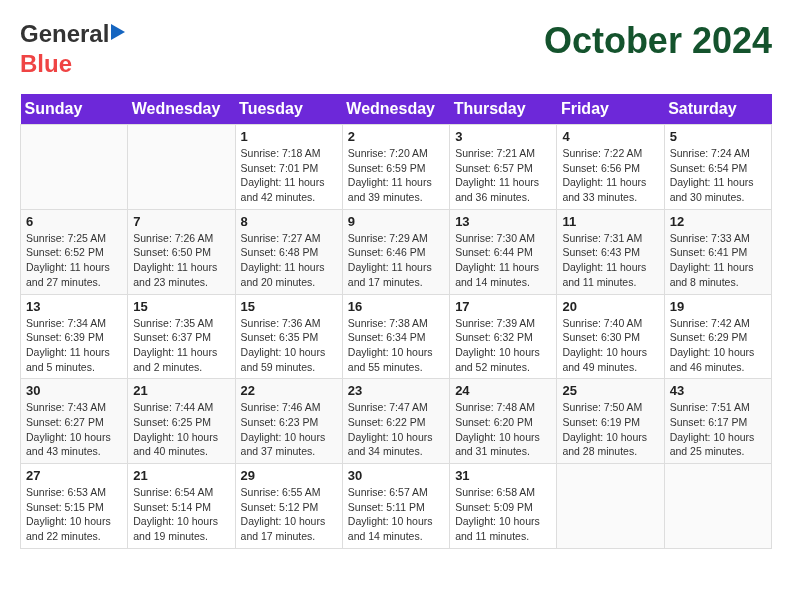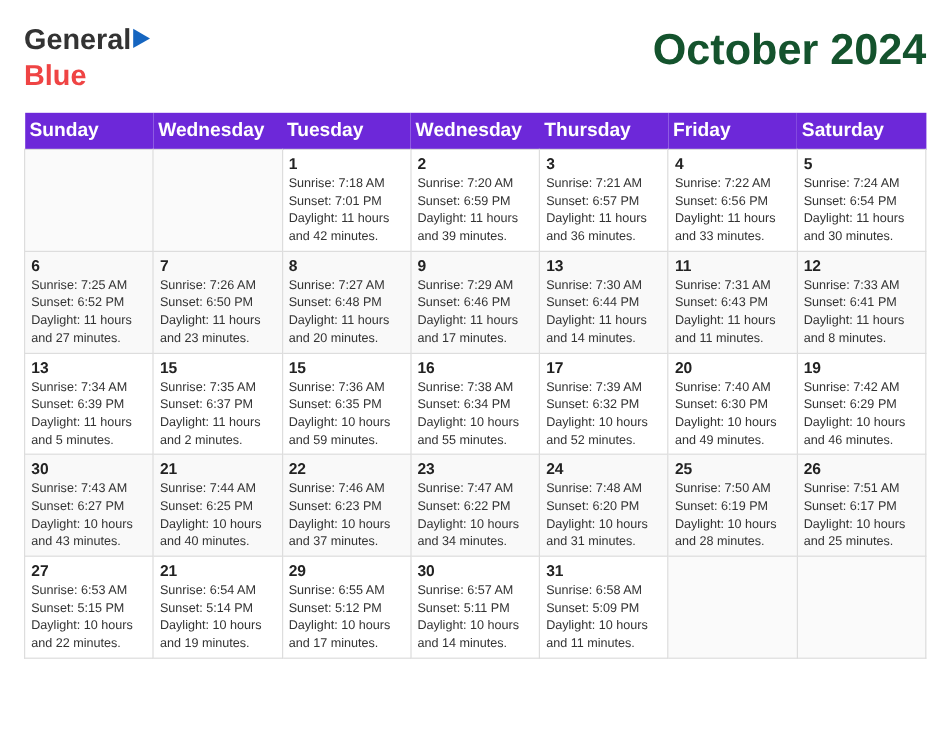--- a/index.html
+++ b/index.html
@@ -207,21 +207,21 @@
         </td>
         <td>
           <span class="day-num">24</span>
           <div class="day-detail">Sunrise: 7:48 AM<br>Sunset: 6:20 PM<br>Daylight: 10 hours and 31 minutes.</div>
         </td>
         <td>
           <span class="day-num">25</span>
           <div class="day-detail">Sunrise: 7:50 AM<br>Sunset: 6:19 PM<br>Daylight: 10 hours and 28 minutes.</div>
         </td>
         <td>
-          <span class="day-num">26</span>
+          <span class="day-num">43</span>
           <div class="day-detail">Sunrise: 7:51 AM<br>Sunset: 6:17 PM<br>Daylight: 10 hours and 25 minutes.</div>
         </td>
       </tr>
       <tr>
         <td>
           <span class="day-num">27</span>
           <div class="day-detail">Sunrise: 6:53 AM<br>Sunset: 5:15 PM<br>Daylight: 10 hours and 22 minutes.</div>
         </td>
         <td>
           <span class="day-num">21</span>

